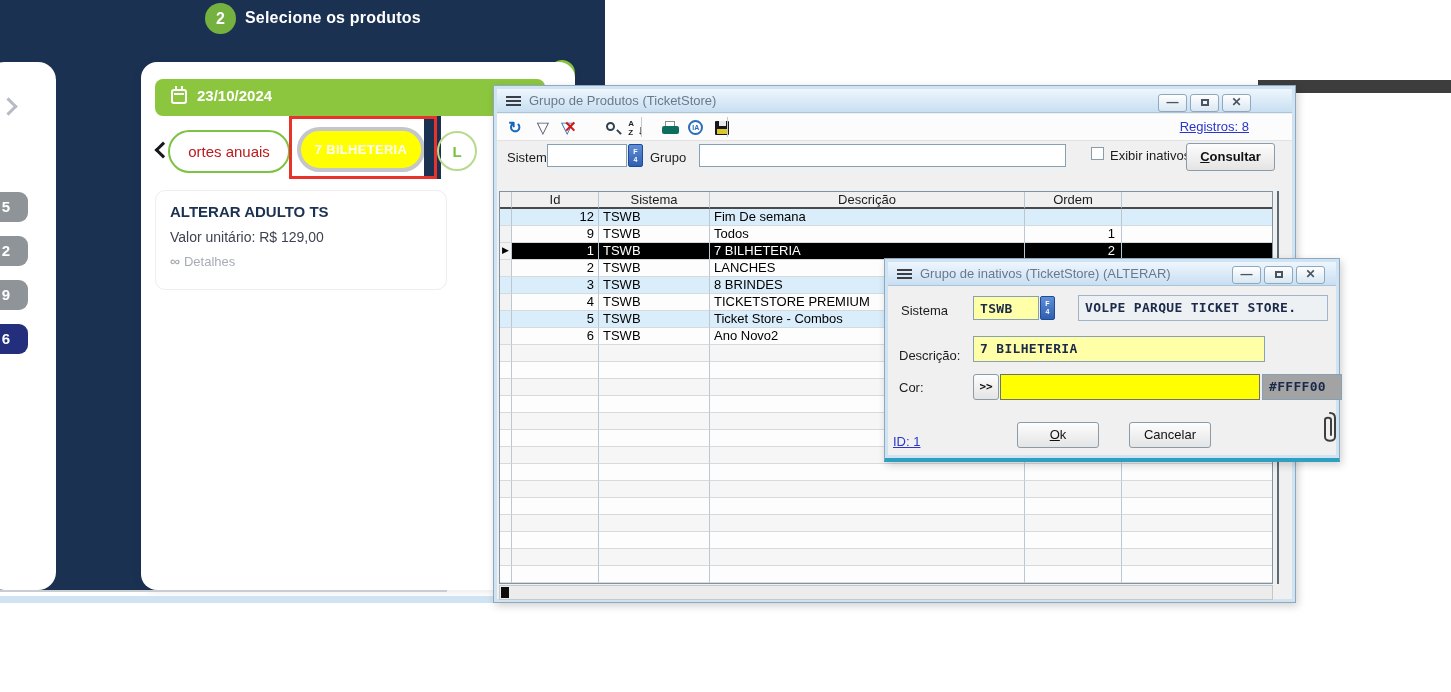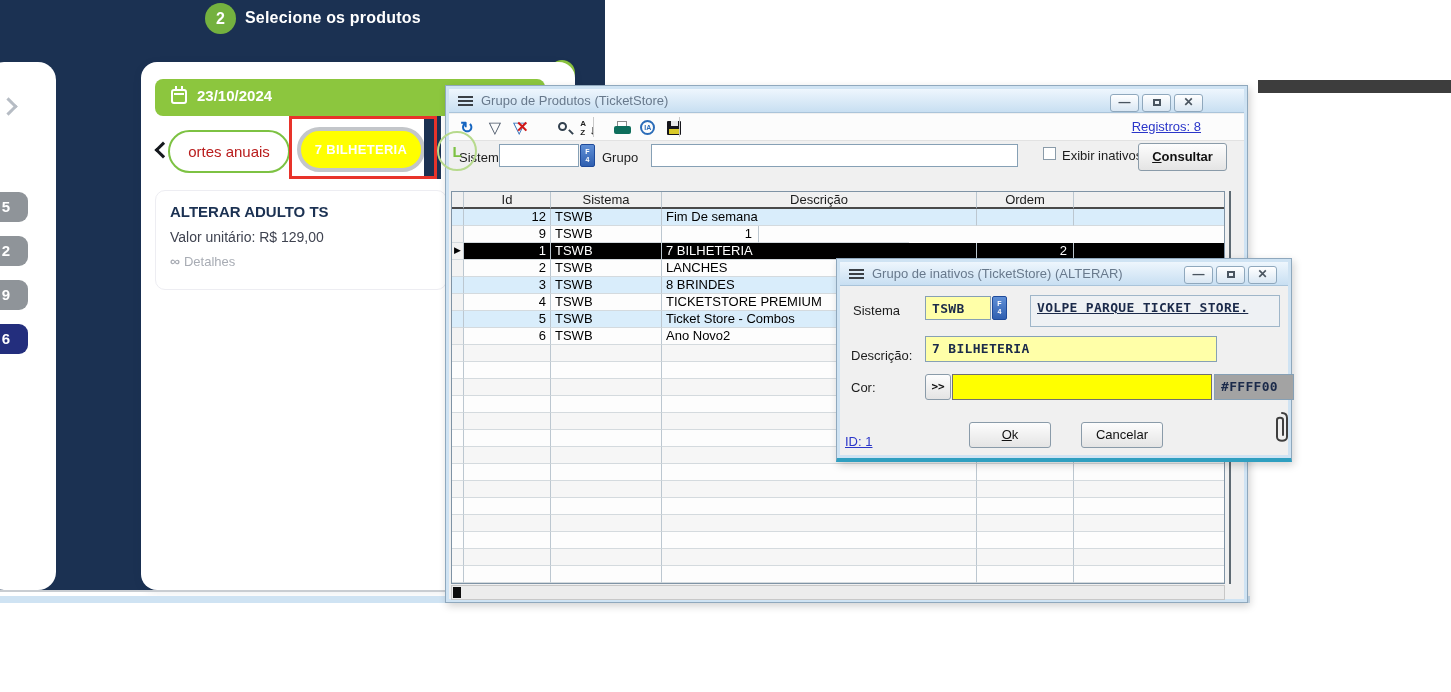--- a/index.html
+++ b/index.html
@@ -42,21 +42,21 @@
   #product-details { position:absolute; left:14px; top:62px; color:#a8acb4; font-size:13px; }
   #product-details .chain { font-weight:bold; font-size:14px; margin-right:4px; color:#a8acb4; }
 
   
   #bottom-gray { position:absolute; left:0; top:590px; width:447px; height:2px; background:#c9cdd2; }
   #bottom-blue { position:absolute; left:0; top:596px; width:1250px; height:7px; background:#cfe3f3; }
   #dark-strip { position:absolute; left:1258px; top:80px; width:193px; height:13px; background:#3d3d3d; }
 
   
   .win { position:absolute; border:1px solid #8fa8bd; background:#f0f0f0;
-    box-shadow:inset 0 0 0 3px #cfe3f3, 2px 3px 8px rgba(0,0,0,.18); }
+    box-shadow:inset 0 0 0 3px #cfe3f3, 2px 3px 8px rgba(0,0,0,.18);margin-left:48px; }
   .titlebar { position:absolute; left:3px; top:3px; right:3px; height:24px;
     background:linear-gradient(180deg,#eef6fd,#c8dff2); border-bottom:1px solid #aac4da; }
   .ham { position:absolute; left:9px; top:7px; width:15px; height:11px; }
   .ham i { display:block; height:2px; background:#3a3f45; margin-bottom:2px; }
   .wtitle { position:absolute; left:32px; top:4px; font-size:13px; color:#68798c; white-space:nowrap; }
   .wbtn { position:absolute; top:5px; width:29px; height:18px; border:1px solid #8fa8bd; border-radius:3px;
     background:linear-gradient(180deg,#ffffff,#d9e7f3); text-align:center; line-height:15px;
     font-size:12px; color:#4a5560; font-weight:bold; }
   .wbtn .sq { display:inline-block; width:8px; height:7px; border:2px solid #4a5560; margin-top:4px; }
 
@@ -222,20 +222,21 @@
             <div class="gc c1">12</div>
             <div class="gc c2">TSWB</div>
             <div class="gc c3">Fim De semana</div>
             <div class="gc c4"></div>
             <div class="gc c5"></div>
           </div>
           <div class="gr">
             <div class="gc c0"></div>
             <div class="gc c1">9</div>
             <div class="gc c2">TSWB</div>
+            <div class="gc c3">Todos</div>
             <div class="gc c4">1</div>
             <div class="gc c5"></div>
           </div>
           <div class="gr sel">
             <div class="gc c0">▶</div>
             <div class="gc c1">1</div>
             <div class="gc c2">TSWB</div>
             <div class="gc c3">7 BILHETERIA</div>
             <div class="gc c4">2</div>
             <div class="gc c5"></div>
@@ -408,21 +409,21 @@
           <i></i>
         </span>
       <span class="wtitle">Grupo de inativos (TicketStore) (ALTERAR)</span>
       <span class="wbtn" style="right:75px; top:4px;">—</span>
       <span class="wbtn" style="right:43px; top:4px;"><span class="sq"></span></span>
       <span class="wbtn" style="right:11px; top:4px;">✕</span>
     </div>
     <span class="dlabel" style="left:16px; top:44px;">Sistema</span>
     <span class="dfield yellow-pale" style="left:88px; top:37px; width:66px; height:24px;">TSWB</span>
     <span class="f4btn" style="left:155px; top:37px; height:24px;"><span>F</span><br><span>4</span></span>
-    <span class="dfield readonly" style="left:193px; top:36px; width:250px; height:32px;text-decoration:underline;">VOLPE PARQUE TICKET STORE.</span>
+    <span class="dfield readonly" style="left:193px; top:36px; width:250px; height:26px;">VOLPE PARQUE TICKET STORE.</span>
 
     <span class="dlabel" style="left:14px; top:89px;">Descrição:</span>
     <span class="dfield yellow-pale" style="left:88px; top:77px; width:292px; height:26px;">7 BILHETERIA</span>
 
     <span class="dlabel" style="left:14px; top:121px;">Cor:</span>
     <span class="cbtn" style="left:88px; top:115px; width:26px; height:26px; line-height:24px; font-weight:bold; font-family:'DejaVu Sans Mono',monospace; font-size:11px;">&gt;&gt;</span>
     <span class="dfield" id="cor-swatch" style="left:115px; top:115px; width:260px; height:26px;"></span>
     <span class="dfield" style="left:377px; top:115px; width:80px; height:26px; background:#a3a3a3;">#FFFF00</span>
 
     <span class="cbtn" style="left:132px; top:163px; width:82px; height:26px; line-height:24px;"><u>O</u>k</span>

